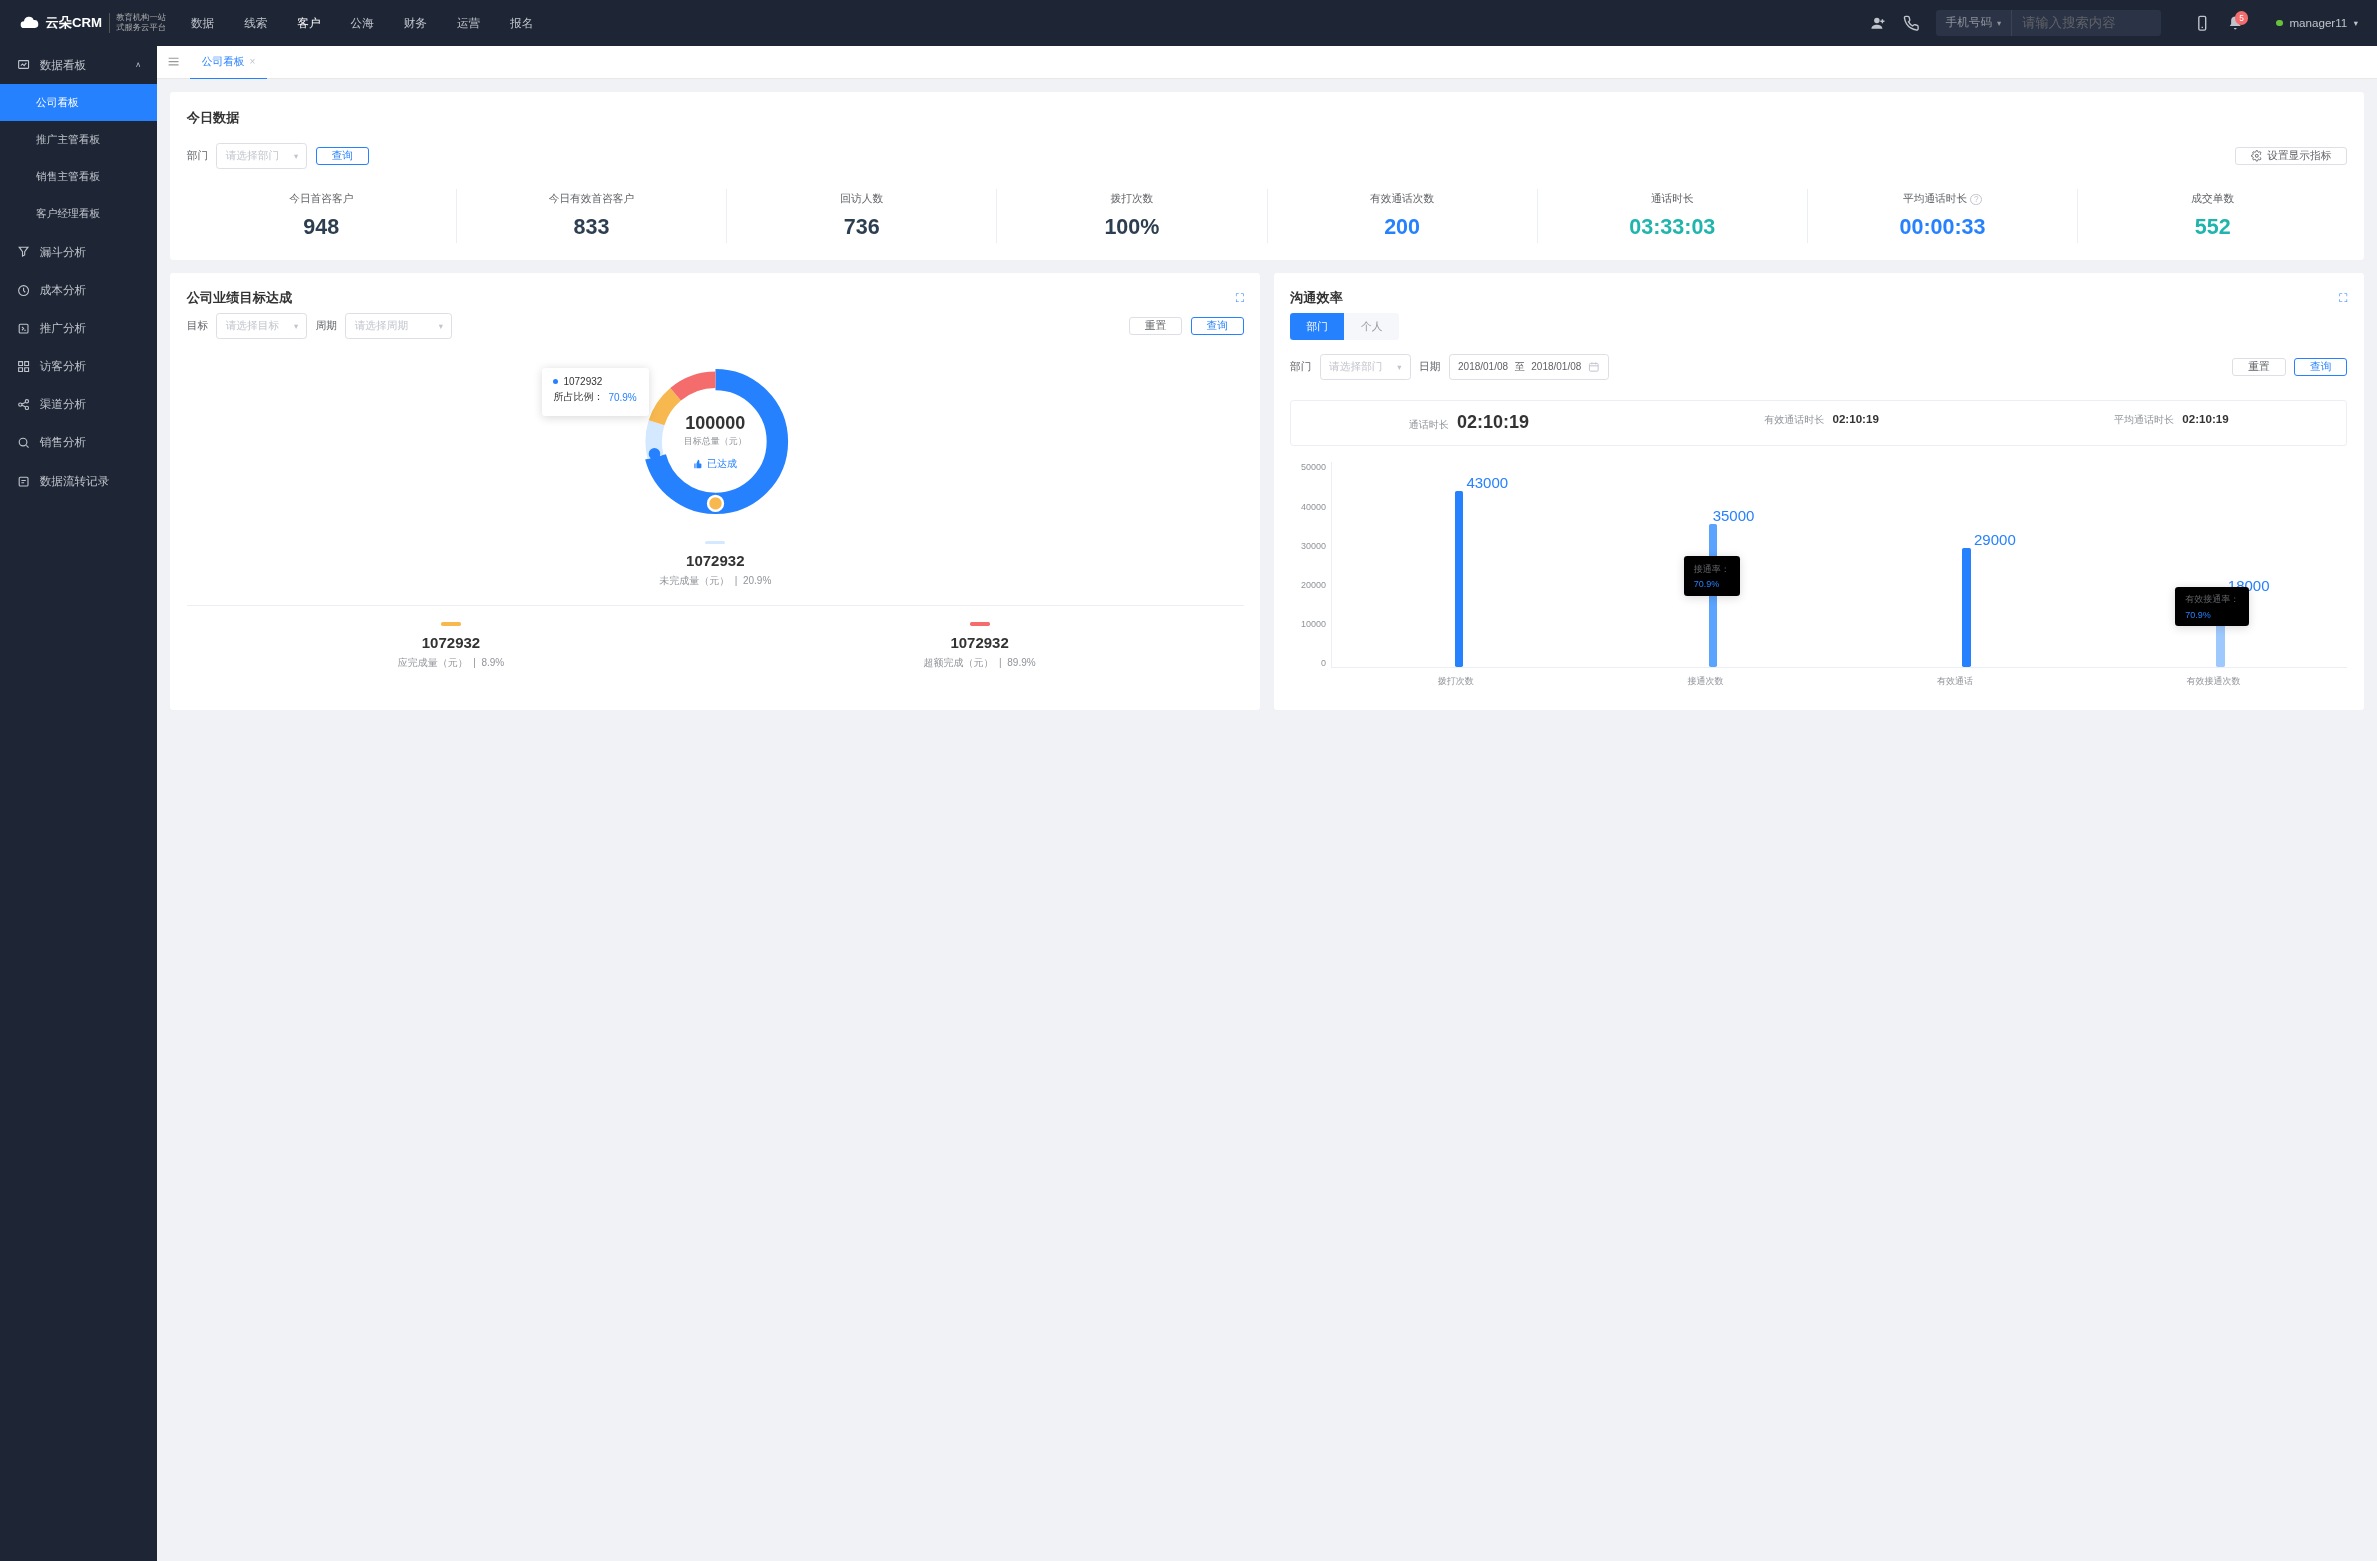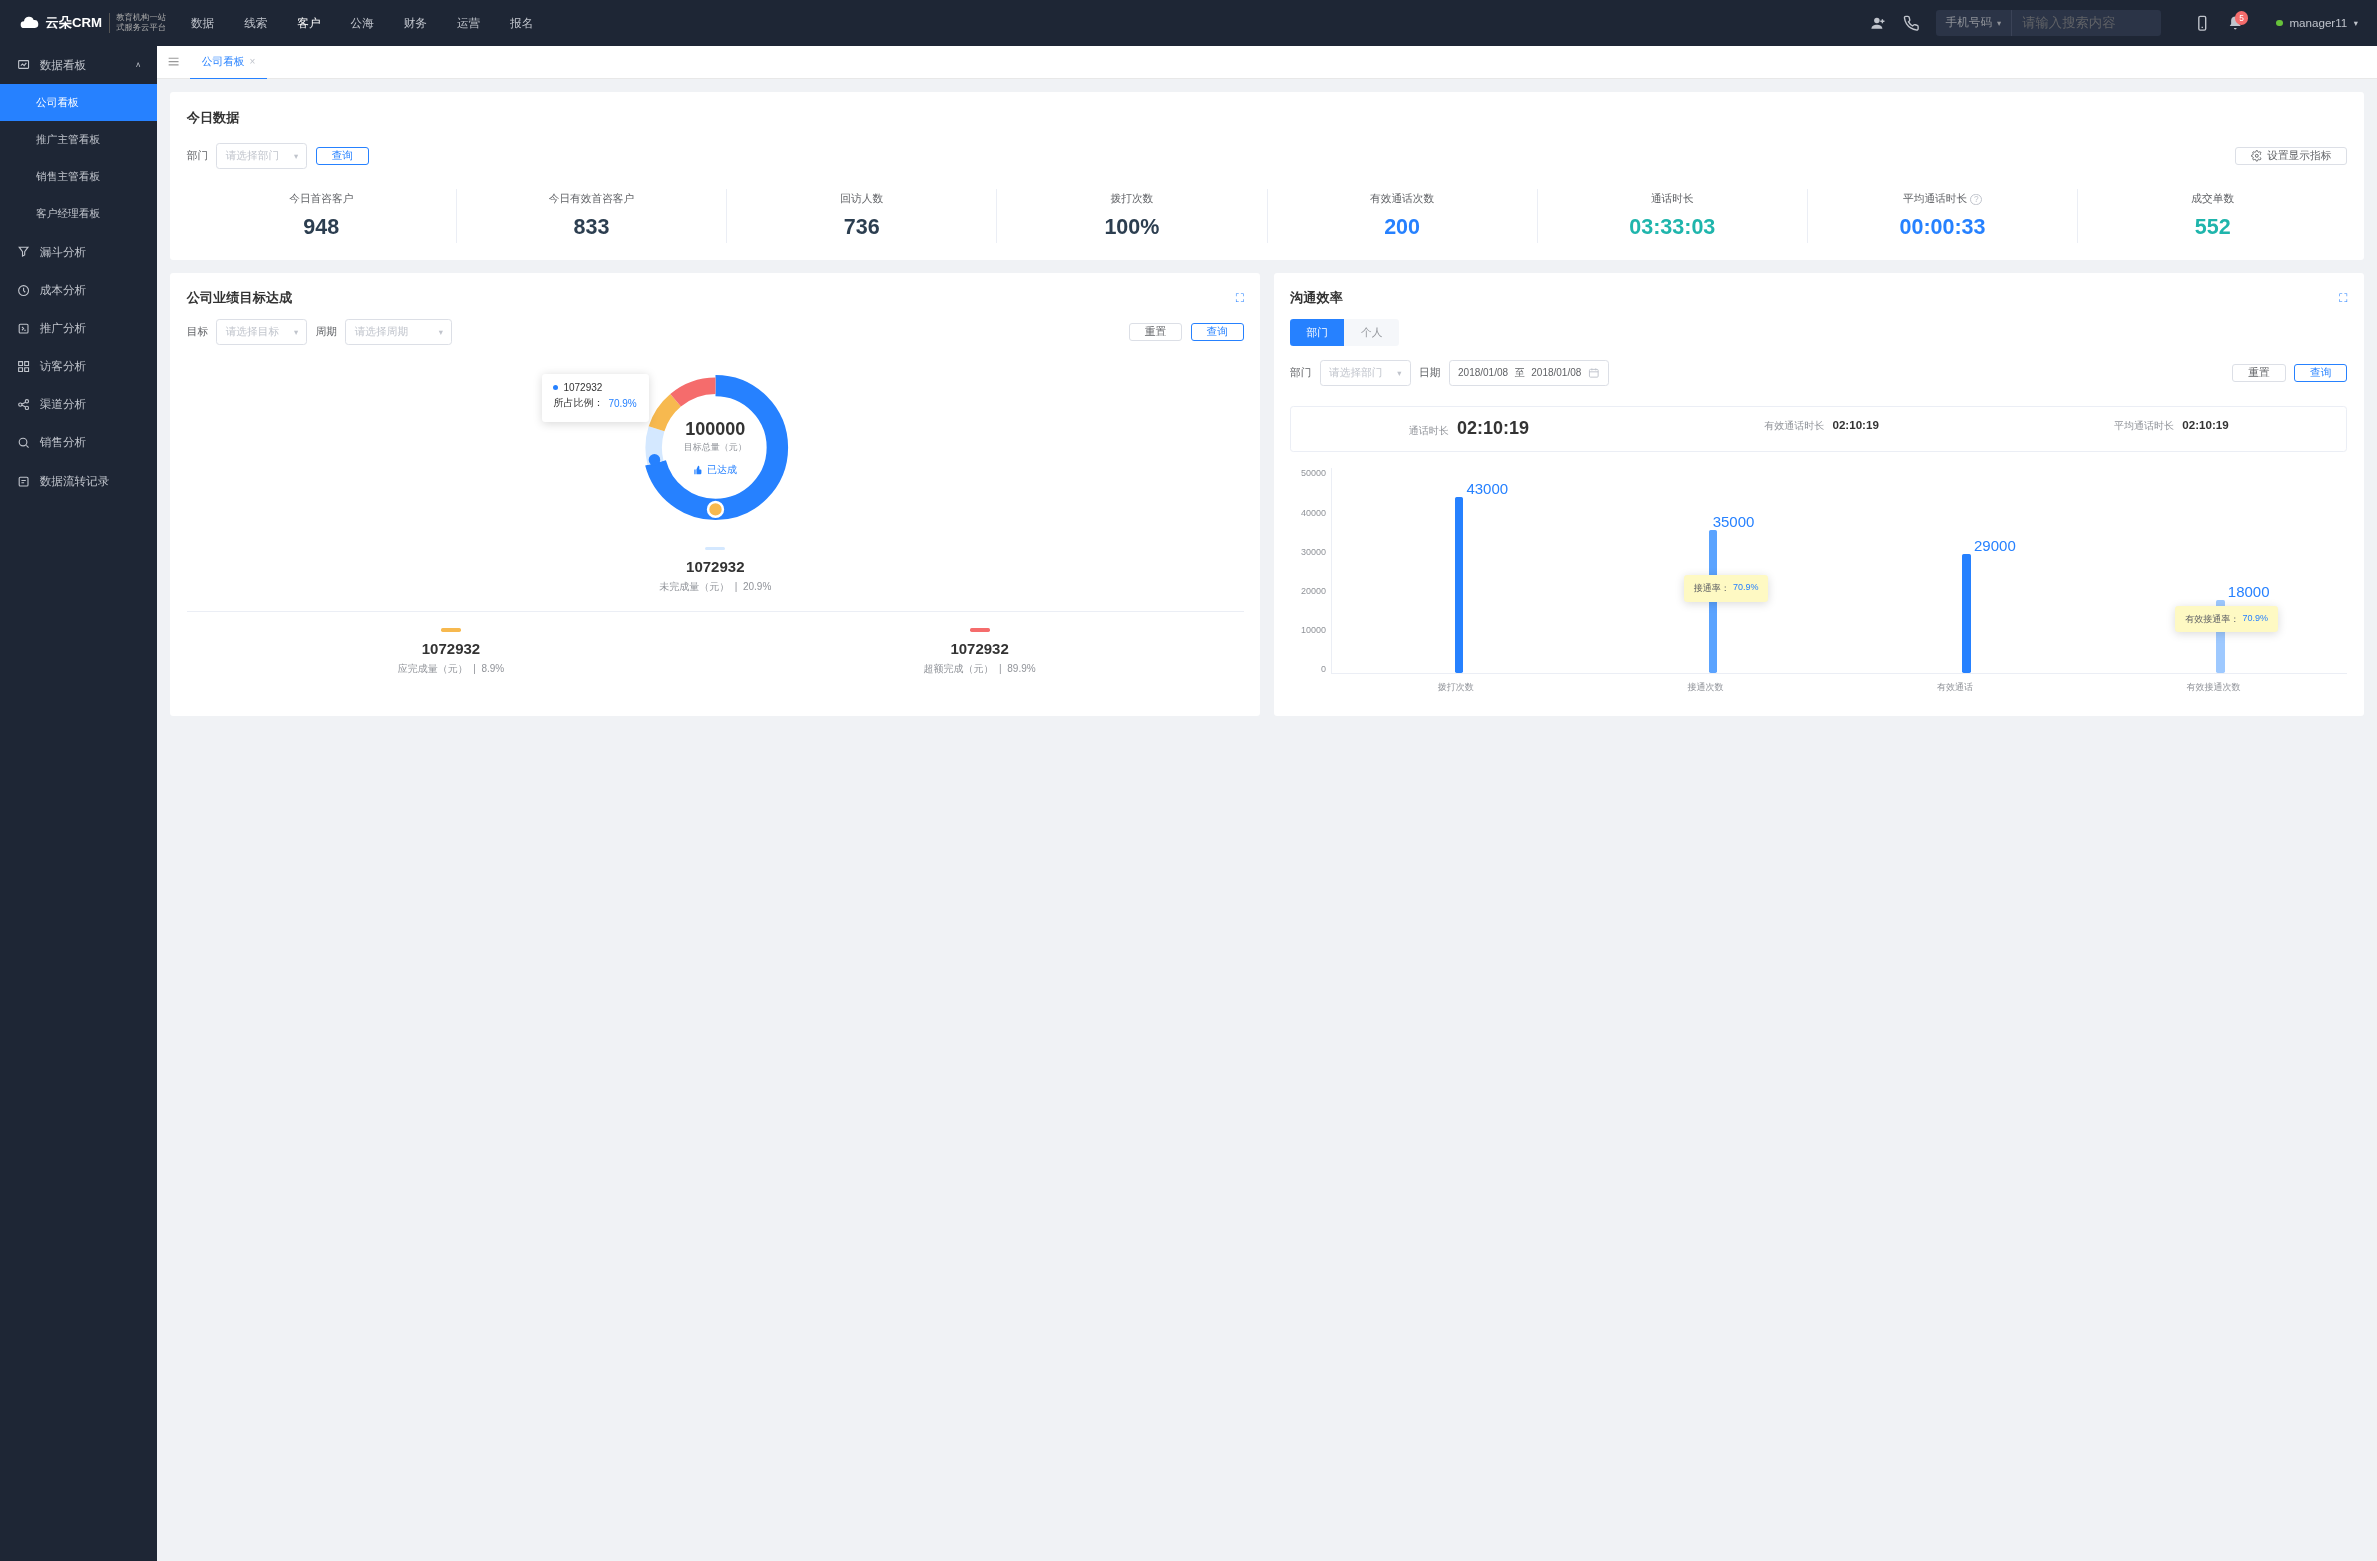--- a/index.html
+++ b/index.html
@@ -37,21 +37,21 @@
     
     .main { flex: 1; display: flex; flex-direction: column; overflow: hidden; }
     .tabs-bar { background: #fff; height: 33px; display: flex; align-items: center; padding: 0 10px; border-bottom: 0.8px solid #e8e8e8; }
     .hamburger { color: #999; margin-right: 10px; cursor: pointer; }
     .tab { display: flex; align-items: center; gap: 5px; padding: 0 11.6px; height: 33px; color: #2681ff; border-bottom: 1.7px solid #2681ff; font-size: 10.7px; }
     .tab-close { color: #c0c4cc; cursor: pointer; font-size: 10px; }
     
     .content { flex: 1; padding: 13.2px; overflow-y: auto; }
     .panel { background: #fff; border-radius: 3.3px; padding: 16.5px; margin-bottom: 13.2px; }
     .panel-title { font-size: 13.2px; font-weight: 600; margin-bottom: 16.5px; }
-    .panel-header { display: flex; justify-content: space-between; align-items: center; margin-bottom: 12px; }
+    .panel-header { display: flex; justify-content: space-between; align-items: center; margin-bottom: 6px; }
     
     .filter-row { display: flex; align-items: center; gap: 8.3px; margin-bottom: 20px; }
     .filter-label { color: #606266; font-size: 10.7px; }
     .select-box { border: 0.8px solid #dcdfe6; border-radius: 3.3px; padding: 5px 8.3px; display: flex; align-items: center; justify-content: space-between; min-width: 91px; color: #c0c4cc; font-size: 10.7px; cursor: pointer; gap: 6.6px; }
     .btn { border: 0.8px solid #dcdfe6; background: #fff; padding: 1px 15px; border-radius: 3px; font-size: 10.7px; cursor: pointer; color: #606266; }
     .btn-primary { border-color: #2681ff; color: #2681ff; }
     .settings-btn { display: flex; align-items: center; gap: 5px; }
     
     .metrics { display: flex; }
     .metric { flex: 1; text-align: center; border-right: 0.8px solid #ebeef5; padding: 3.3px 0; }
@@ -99,21 +99,21 @@
     .time-stat-value.small { font-size: 11.6px; }
     
     
     .bar-chart { position: relative; height: 231px; padding-left: 41px; }
     .y-axis { position: absolute; left: 0; top: 0; bottom: 25px; width: 41px; display: flex; flex-direction: column; justify-content: space-between; text-align: right; font-size: 9px; color: #909399; padding-right: 5px; align-items: flex-end; }
     .plot { position: absolute; left: 41px; right: 0; top: 0; bottom: 25px; display: flex; justify-content: space-around; align-items: flex-end; border-left: 0.8px solid #ebeef5; border-bottom: 0.8px solid #ebeef5; }
     .bar-group { display: flex; flex-direction: column; align-items: center; position: relative; }
     .bar { width: 8.3px; border-radius: 1.7px; }
     .bar-label-top { position: absolute; font-size: 15px; color: #2681ff; white-space: nowrap; }
     .x-axis { position: absolute; left: 41px; right: 0; bottom: 0; height: 25px; display: flex; justify-content: space-around; font-size: 9px; color: #909399; padding-top: 6.6px; }
-    .chart-tooltip { position: absolute; background: #fef9c3; box-shadow: 0 1.7px 10px rgba(0,0,0,.15); border-radius: 3.3px; padding: 6.6px 10px; font-size: 9px; color: #606266; white-space: nowrap; display: flex; gap: 3.3px; }
+    .chart-tooltip { position: absolute; background: #000000; box-shadow: 0 1.7px 10px rgba(0,0,0,.15); border-radius: 3.3px; padding: 6.6px 10px; font-size: 9px; color: #606266; white-space: nowrap; display: flex; gap: 3.3px; flex-direction: column; }
     
     svg { display: block; }
   </style>
 </head>
 <body>
 
 <div class="header">
   <div class="logo">
     <svg class="logo-icon" viewBox="0 0 24 24" fill="#fff">
         <path d="M19 18H6a4 4 0 010-8 6 6 0 0111.6-1.6A4.5 4.5 0 0119 18z"></path>

